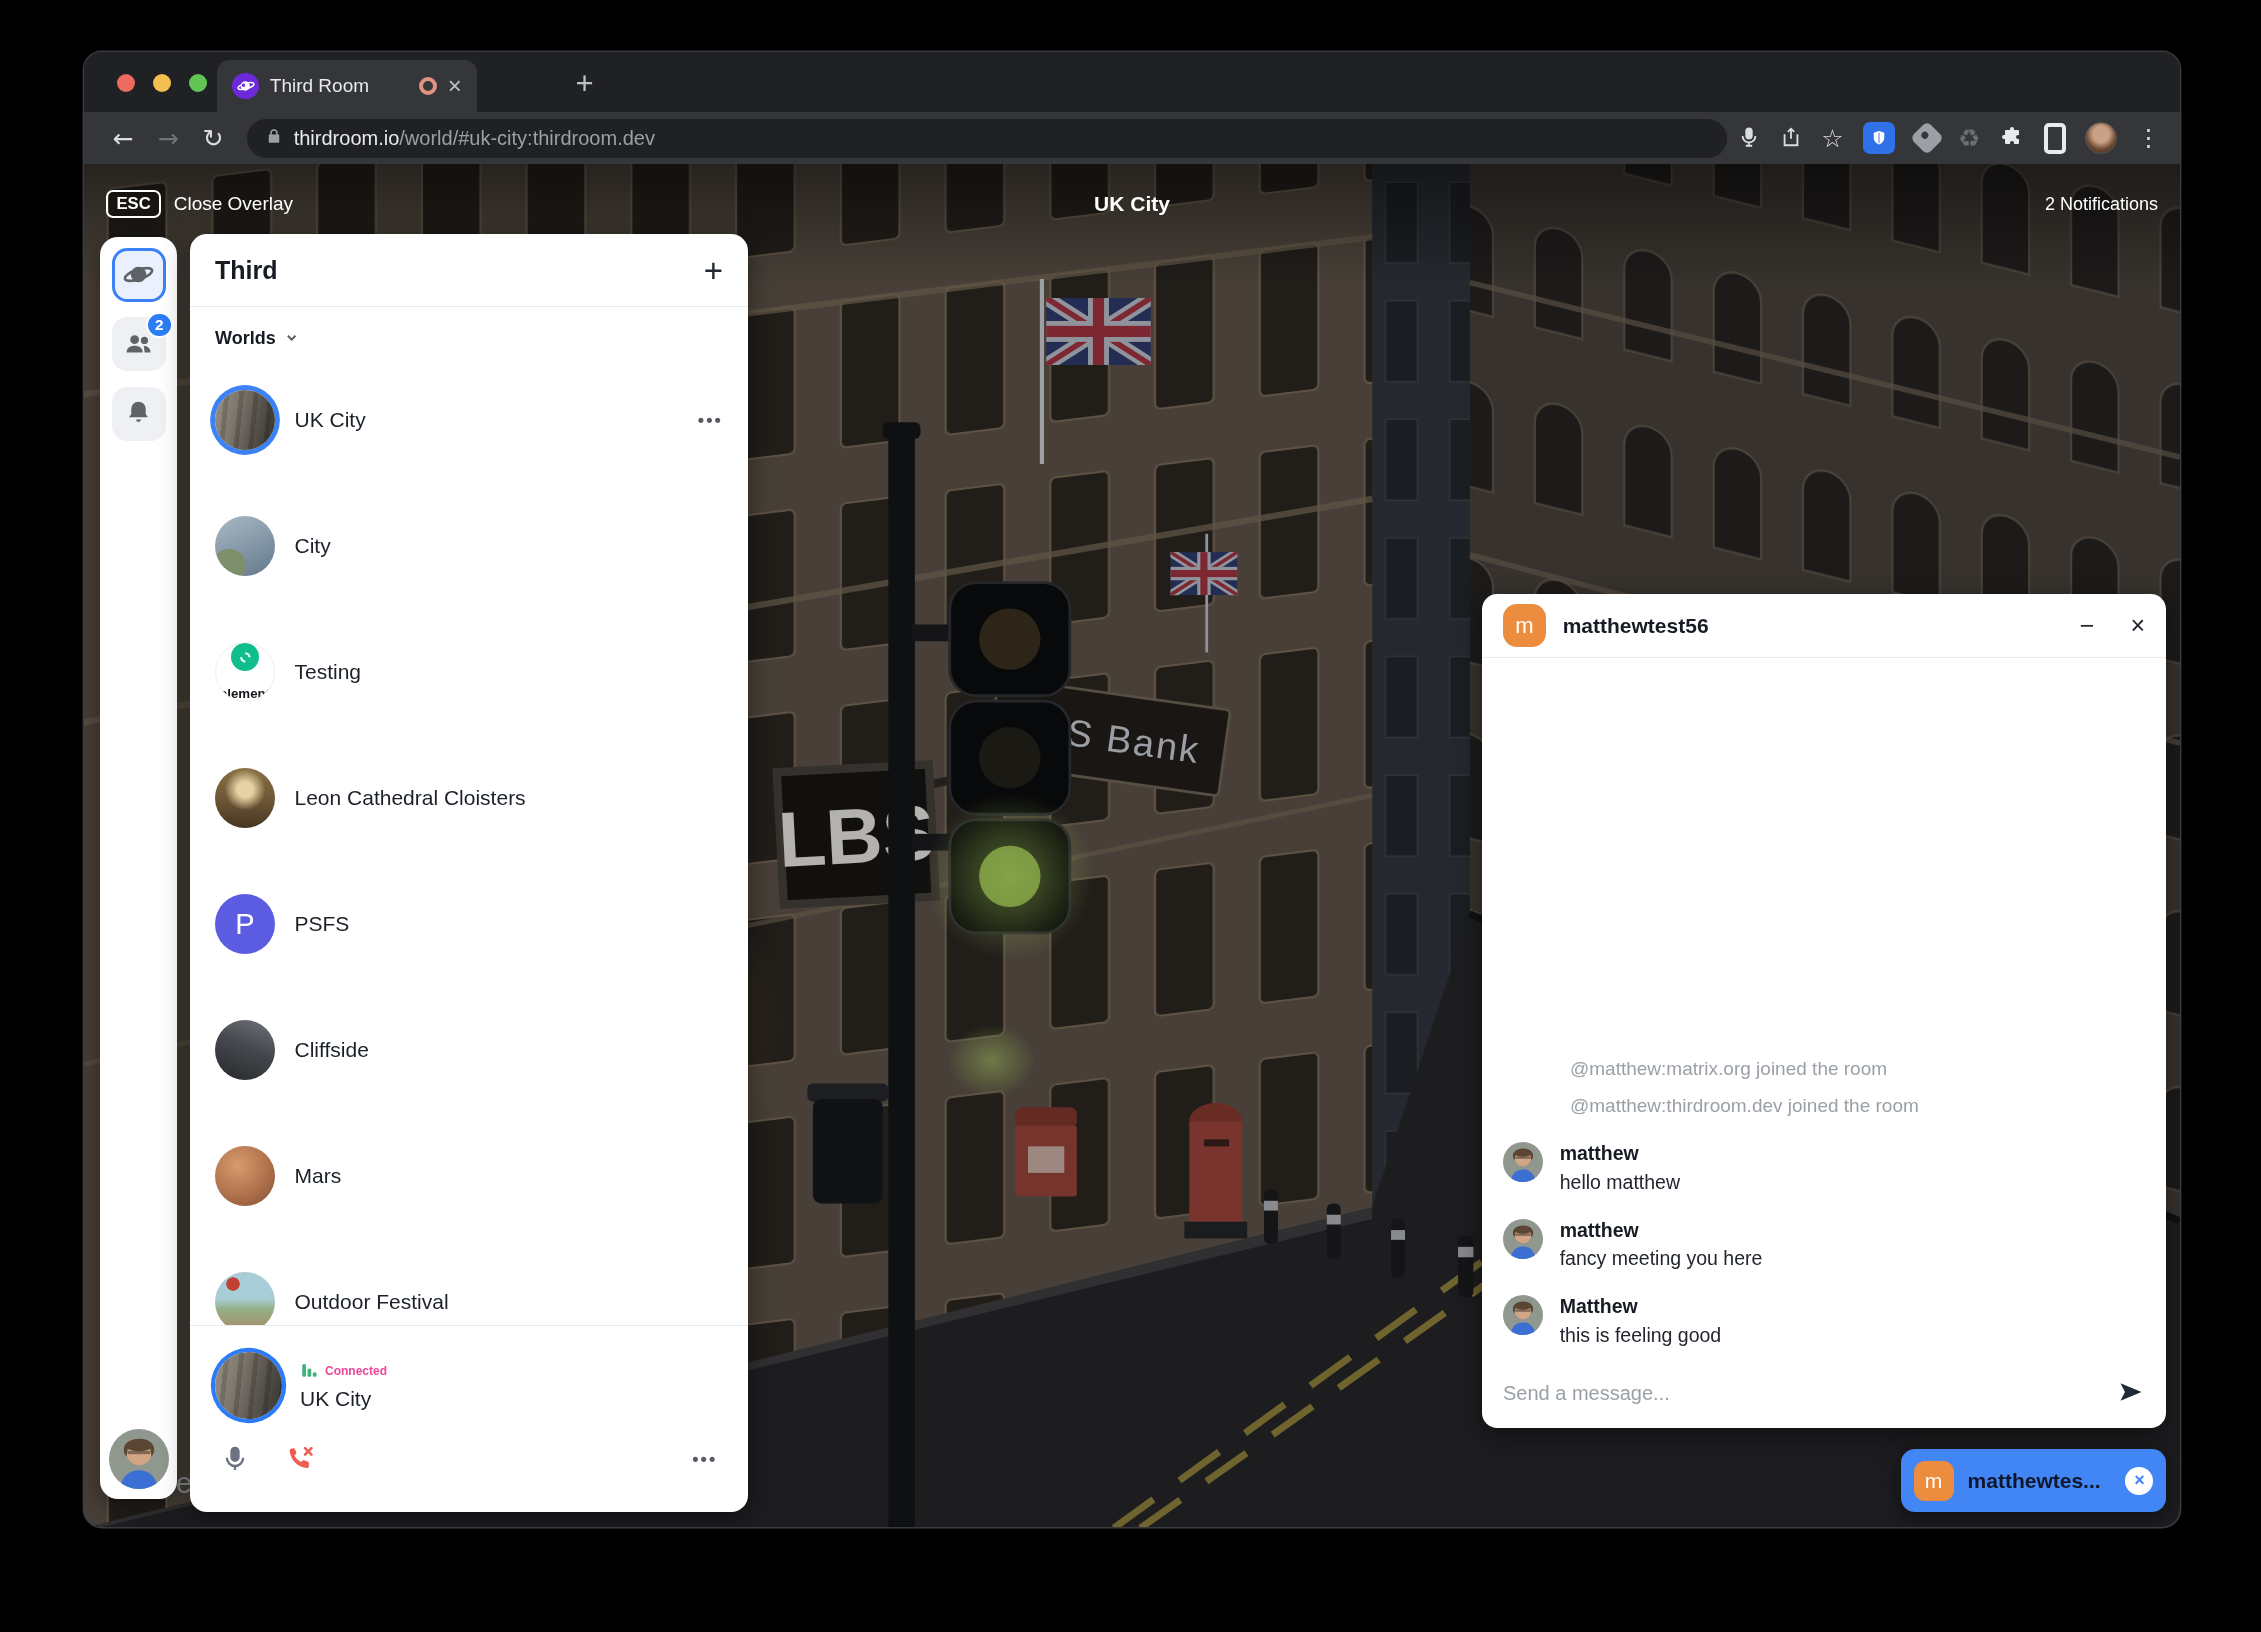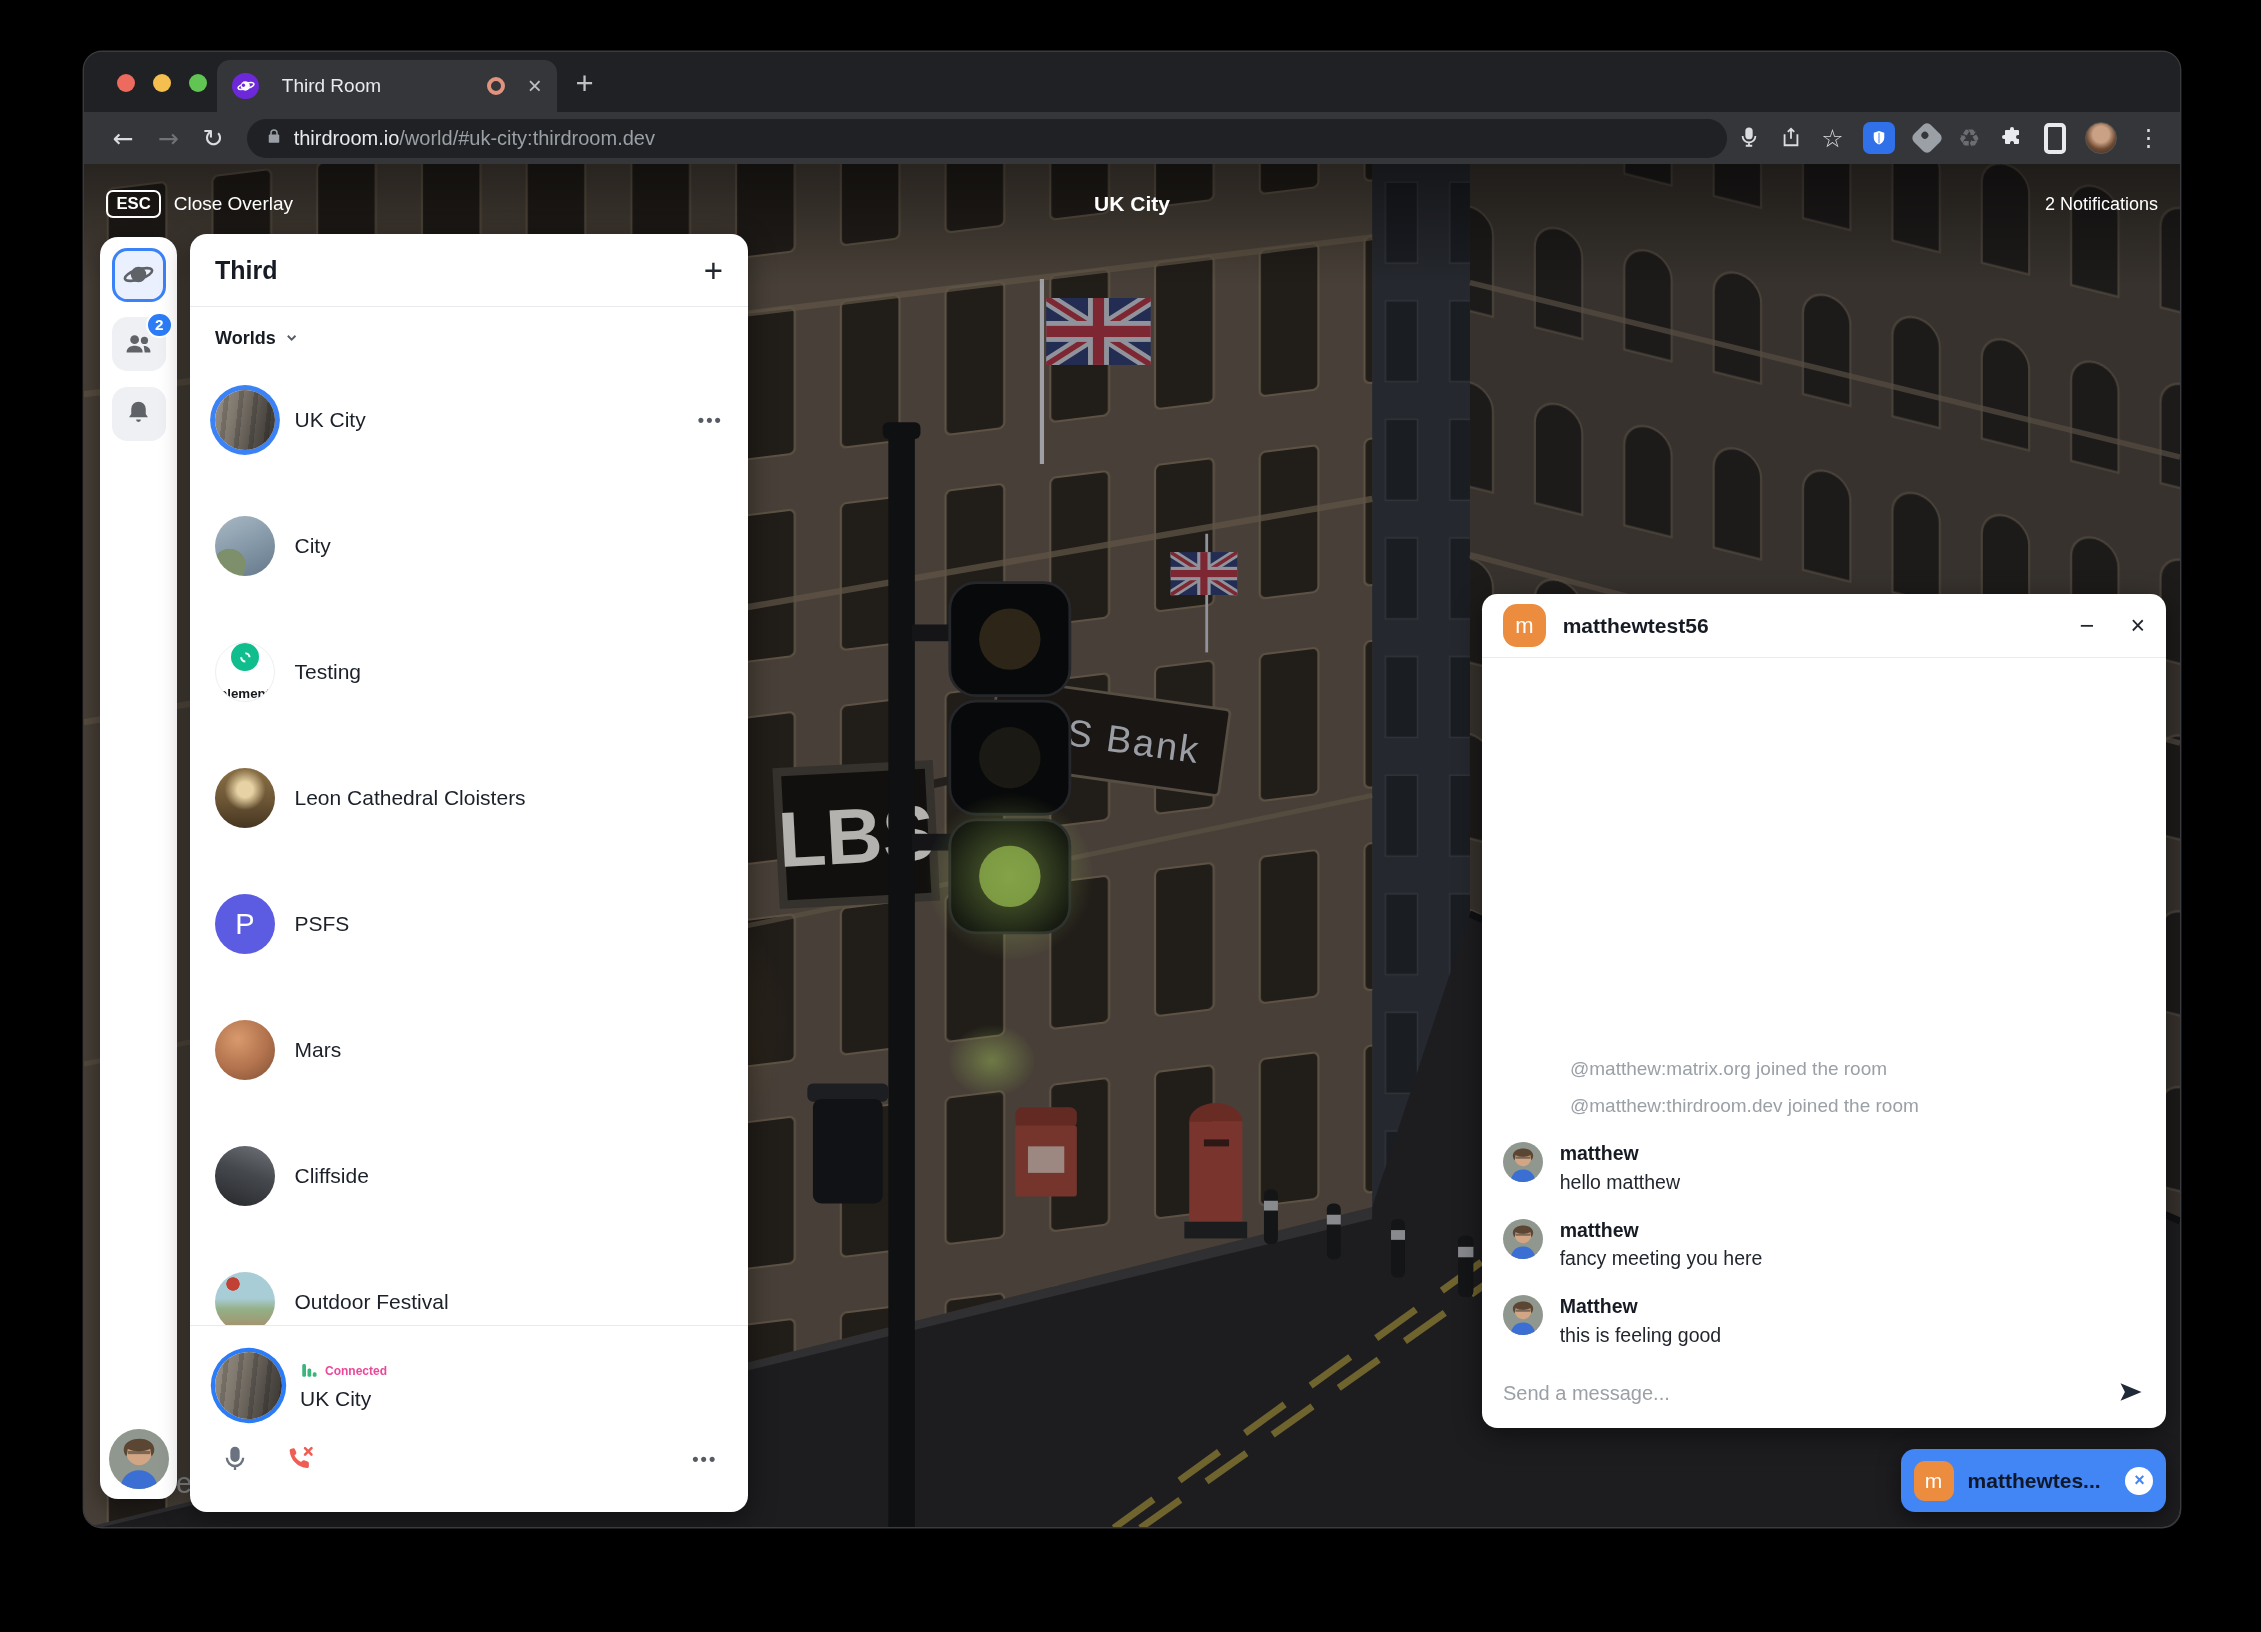--- a/index.html
+++ b/index.html
@@ -9,22 +9,22 @@
 
   
   .window { position:absolute; left:84px; top:52px; width:2096px; height:1475px;
     background:#202124; border-radius:18px; overflow:hidden; box-shadow:0 0 0 1.4px #3a3b3e; }
 
   .tabstrip { position:relative; height:60px; background:#202124; }
   .traffic { position:absolute; left:33px; top:22px; display:flex; gap:18px; }
   .tl-dot { width:18px; height:18px; border-radius:50%; }
   .tl-red { background:#ed6a5e; } .tl-yellow { background:#f4bf4f; } .tl-green { background:#61c554; }
 
-  .tab { position:absolute; left:133px; bottom:0; width:340px; height:52px; background:#35363a;
-    border-radius:12.6px 12.6px 0 0; display:flex; align-items:center; padding:0 15.3px; gap:23px; }
+  .tab { position:absolute; left:133px; bottom:0; width:260px; height:52px; background:#35363a;
+    border-radius:12.6px 12.6px 0 0; display:flex; align-items:center; padding:0 15.3px; gap:11px; }
   .favicon { width:26.5px; height:26.5px; border-radius:50%; background:#6d28d9; display:grid; place-items:center; flex:none; }
   .tab-title { color:#e8eaed; font-size:19px; flex:1; white-space:nowrap; overflow:hidden; }
   .rec-ring { width:18px; height:18px; border:4.2px solid #e0937f; border-radius:50%; background:transparent; flex:none; }
   .tab-close { color:#bdc1c6; font-size:24px; line-height:1; cursor:default; }
   .newtab { position:absolute; left:481px; top:12.6px; width:39px; height:39px; color:#bdc1c6;
     font-size:31px; display:grid; place-items:center; border-radius:50%; }
 
   .toolbar { height:52px; background:#35363a; display:flex; align-items:center; padding:0 16.7px; }
   .nav-glyph { font-family:"DejaVu Sans", sans-serif; font-size:25px; width:45px; text-align:center; }
   .g-bright { color:#dadce0; } .g-dim { color:#707276; }
@@ -427,26 +427,26 @@
           </div>
           <div class="world-row">
             <span class="w-av av-leon"></span>
             <span class="w-name">Leon Cathedral Cloisters</span>
           </div>
           <div class="world-row">
             <span class="w-av av-psfs">P</span>
             <span class="w-name">PSFS</span>
           </div>
           <div class="world-row">
+            <span class="w-av av-cliff"></span>
+            <span class="w-name">Cliffside</span>
+          </div>
+          <div class="world-row">
             <span class="w-av av-mars"></span>
             <span class="w-name">Mars</span>
-          </div>
-          <div class="world-row">
-            <span class="w-av av-cliff"></span>
-            <span class="w-name">Cliffside</span>
           </div>
           <div class="world-row">
             <span class="w-av av-fest"></span>
             <span class="w-name">Outdoor Festival</span>
           </div>
         </div>
         <div class="hp-bottom">
           <div class="conn-row">
             <span class="conn-av av-ukcity"></span>
             <span>

